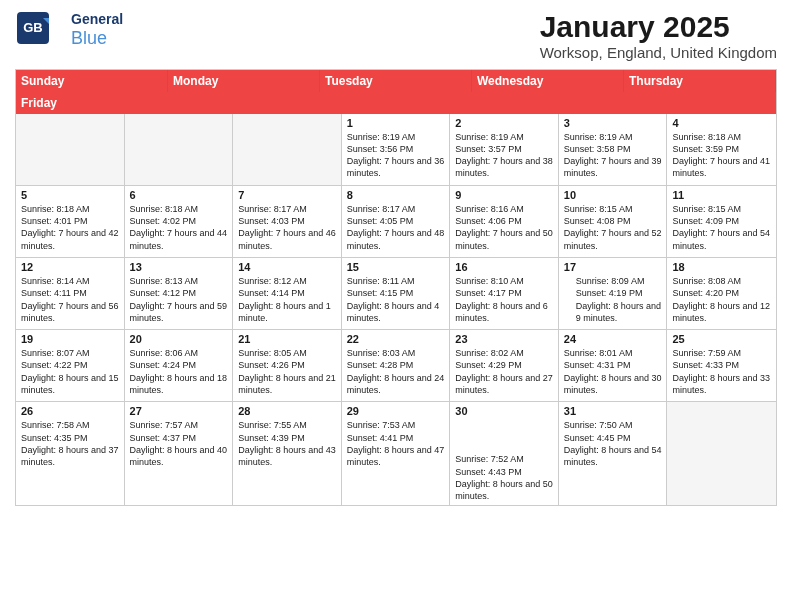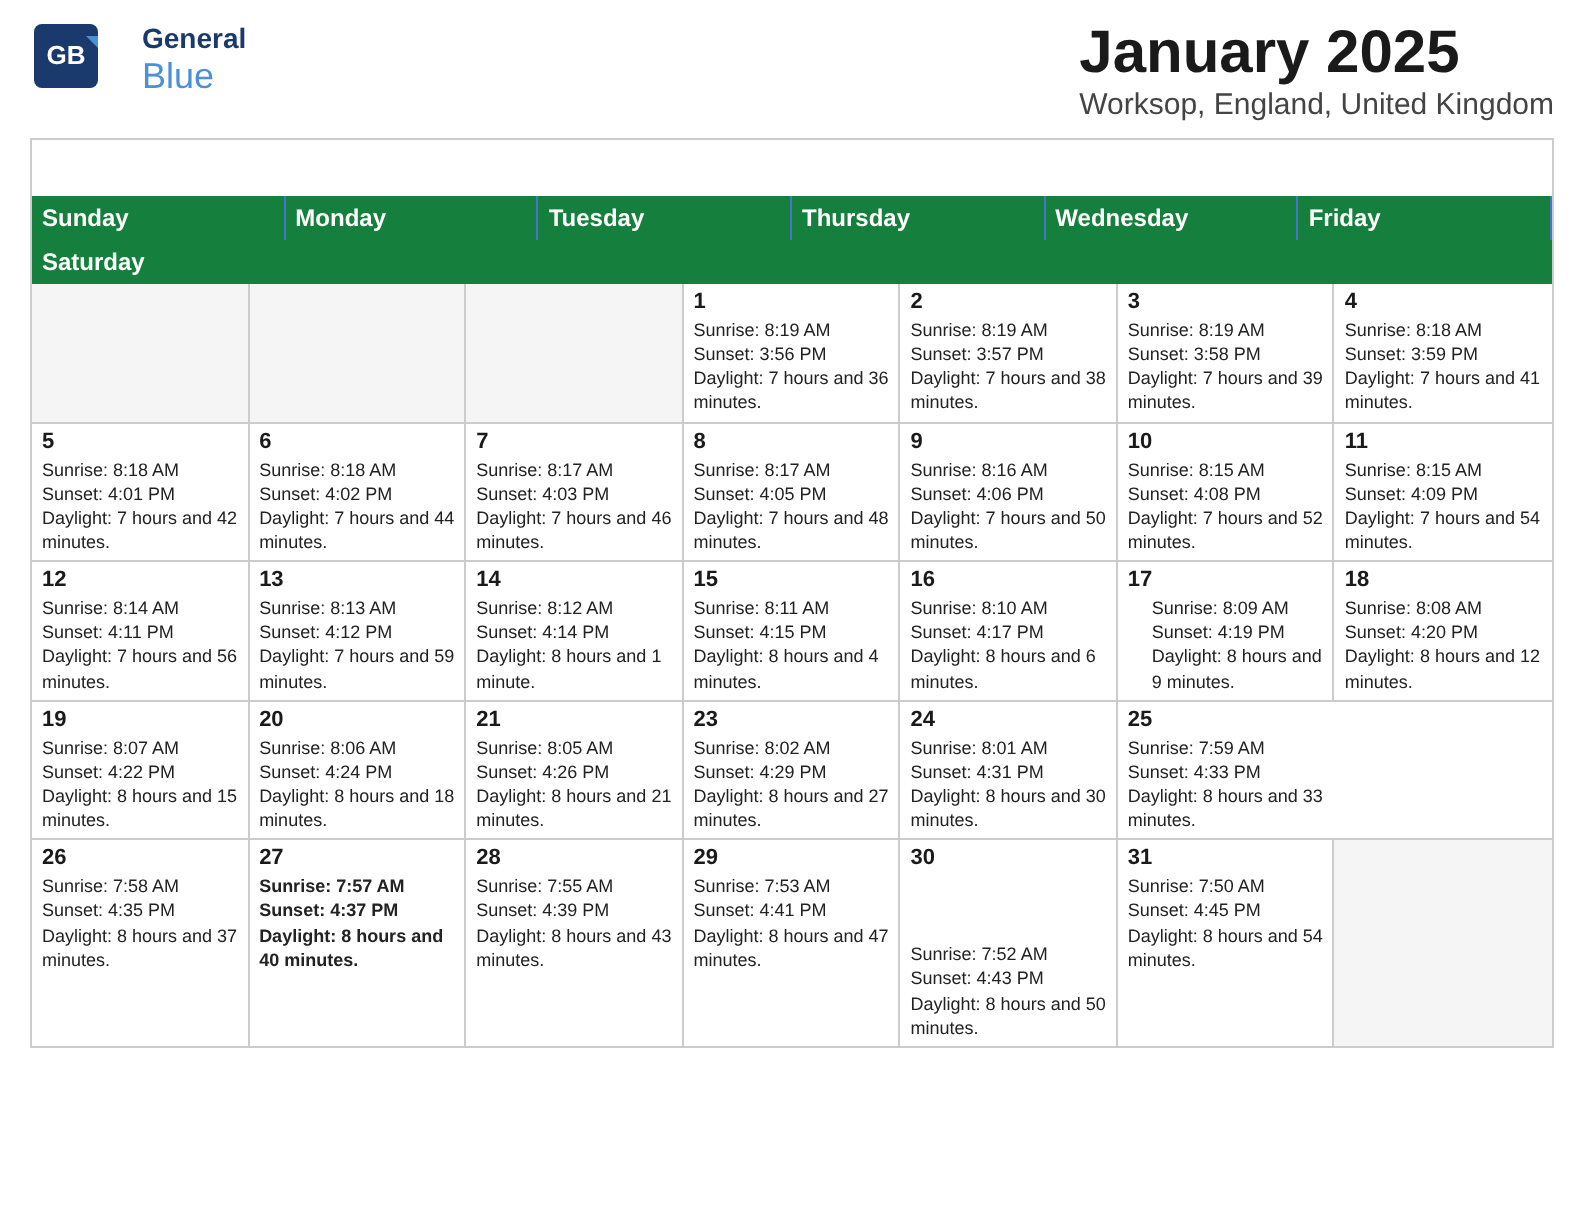--- a/index.html
+++ b/index.html
@@ -41,23 +41,22 @@
       font-weight: normal;
     }
     .calendar {
       flex: 1;
       display: flex;
       flex-direction: column;
       border: 1px solid #ccc;
     }
     .cal-header {
       display: grid;
-      grid-template-columns: repeat(6, 1fr);
-      background: #15803d;
-      margin-top: 28px;
+      grid-template-columns: repeat(5, 1fr);
+      background: #ef4444;
     }
     .cal-header-cell {
       color: #fff;
       font-size: 12px;
       font-weight: bold;
       padding: 4px 5px;
       text-align: left;
       border-right: 1px solid #4477cc;
     }
     .cal-header-cell:last-child { border-right: none; }
@@ -118,24 +117,23 @@
       <h1>January 2025</h1>
       <h2>Worksop, England, United Kingdom</h2>
     </div>
   </div>
 
   <div class="calendar">
     <div class="cal-header">
     <div class="cal-header-cell">Sunday</div>
         <div class="cal-header-cell">Monday</div>
         <div class="cal-header-cell">Tuesday</div>
+        <div class="cal-header-cell">Wednesday</div>
         <div class="cal-header-cell">Thursday</div>
-        <div class="cal-header-cell">Wednesday</div>
         <div class="cal-header-cell">Friday</div>
-        <div class="cal-header-cell">Saturday</div>
       </div>
     <div class="cal-body">
     <div class="cal-row">
           <div class="cal-cell empty"></div>
           <div class="cal-cell empty"></div>
           <div class="cal-cell empty"></div>
           <div class="cal-cell">
             <div class="day-num">1</div>
             <div class="cell-text" style="white-space: pre-line;">Sunrise: 8:19 AM
 Sunset: 3:56 PM
@@ -261,20 +259,26 @@
 Sunset: 4:24 PM
 Daylight: 8 hours and 18 minutes.</div>
           </div>
           <div class="cal-cell">
             <div class="day-num">21</div>
             <div class="cell-text" style="white-space: pre-line;">Sunrise: 8:05 AM
 Sunset: 4:26 PM
 Daylight: 8 hours and 21 minutes.</div>
           </div>
           <div class="cal-cell">
+            <div class="day-num">22</div>
+            <div class="cell-text" style="white-space: pre-line;">Sunrise: 8:03 AM
+Sunset: 4:28 PM
+Daylight: 8 hours and 24 minutes.</div>
+          </div>
+          <div class="cal-cell">
             <div class="day-num">23</div>
             <div class="cell-text" style="white-space: pre-line;">Sunrise: 8:02 AM
 Sunset: 4:29 PM
 Daylight: 8 hours and 27 minutes.</div>
           </div>
           <div class="cal-cell">
             <div class="day-num">24</div>
             <div class="cell-text" style="white-space: pre-line;">Sunrise: 8:01 AM
 Sunset: 4:31 PM
 Daylight: 8 hours and 30 minutes.</div>
@@ -288,21 +292,21 @@
         </div>
         <div class="cal-row">
           <div class="cal-cell">
             <div class="day-num">26</div>
             <div class="cell-text" style="white-space: pre-line;">Sunrise: 7:58 AM
 Sunset: 4:35 PM
 Daylight: 8 hours and 37 minutes.</div>
           </div>
           <div class="cal-cell">
             <div class="day-num">27</div>
-            <div class="cell-text" style="white-space: pre-line; font-weight: bold;">Sunrise: 7:57 AM
+            <div class="cell-text" style="white-space: pre-line;">Sunrise: 7:57 AM
 Sunset: 4:37 PM
 Daylight: 8 hours and 40 minutes.</div>
           </div>
           <div class="cal-cell">
             <div class="day-num">28</div>
             <div class="cell-text" style="white-space: pre-line;">Sunrise: 7:55 AM
 Sunset: 4:39 PM
 Daylight: 8 hours and 43 minutes.</div>
           </div>
           <div class="cal-cell">

